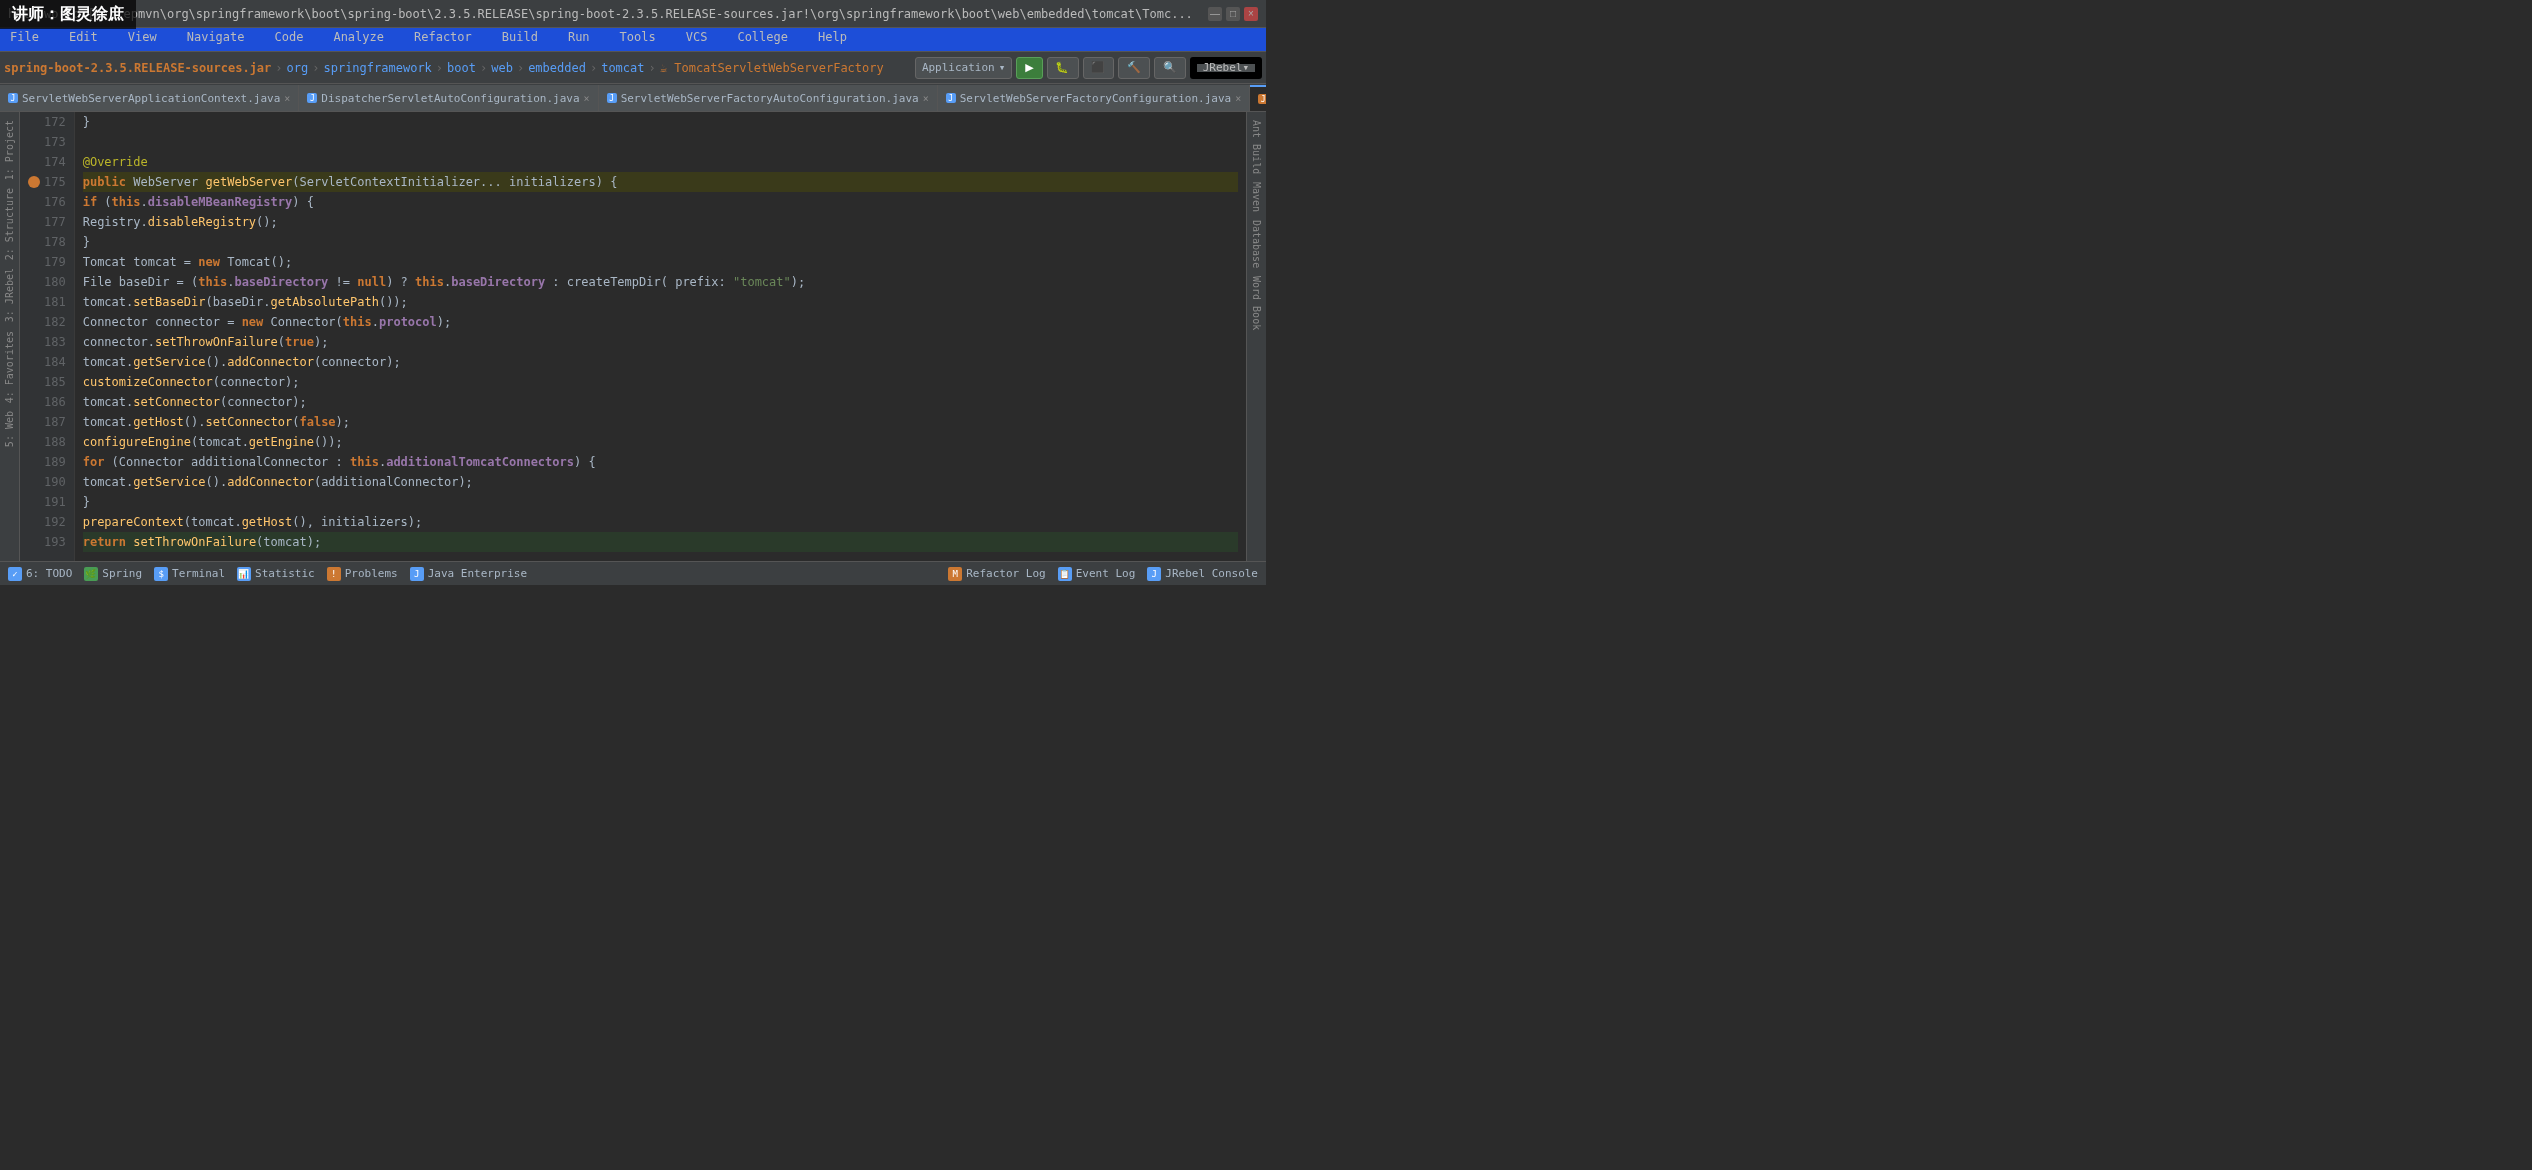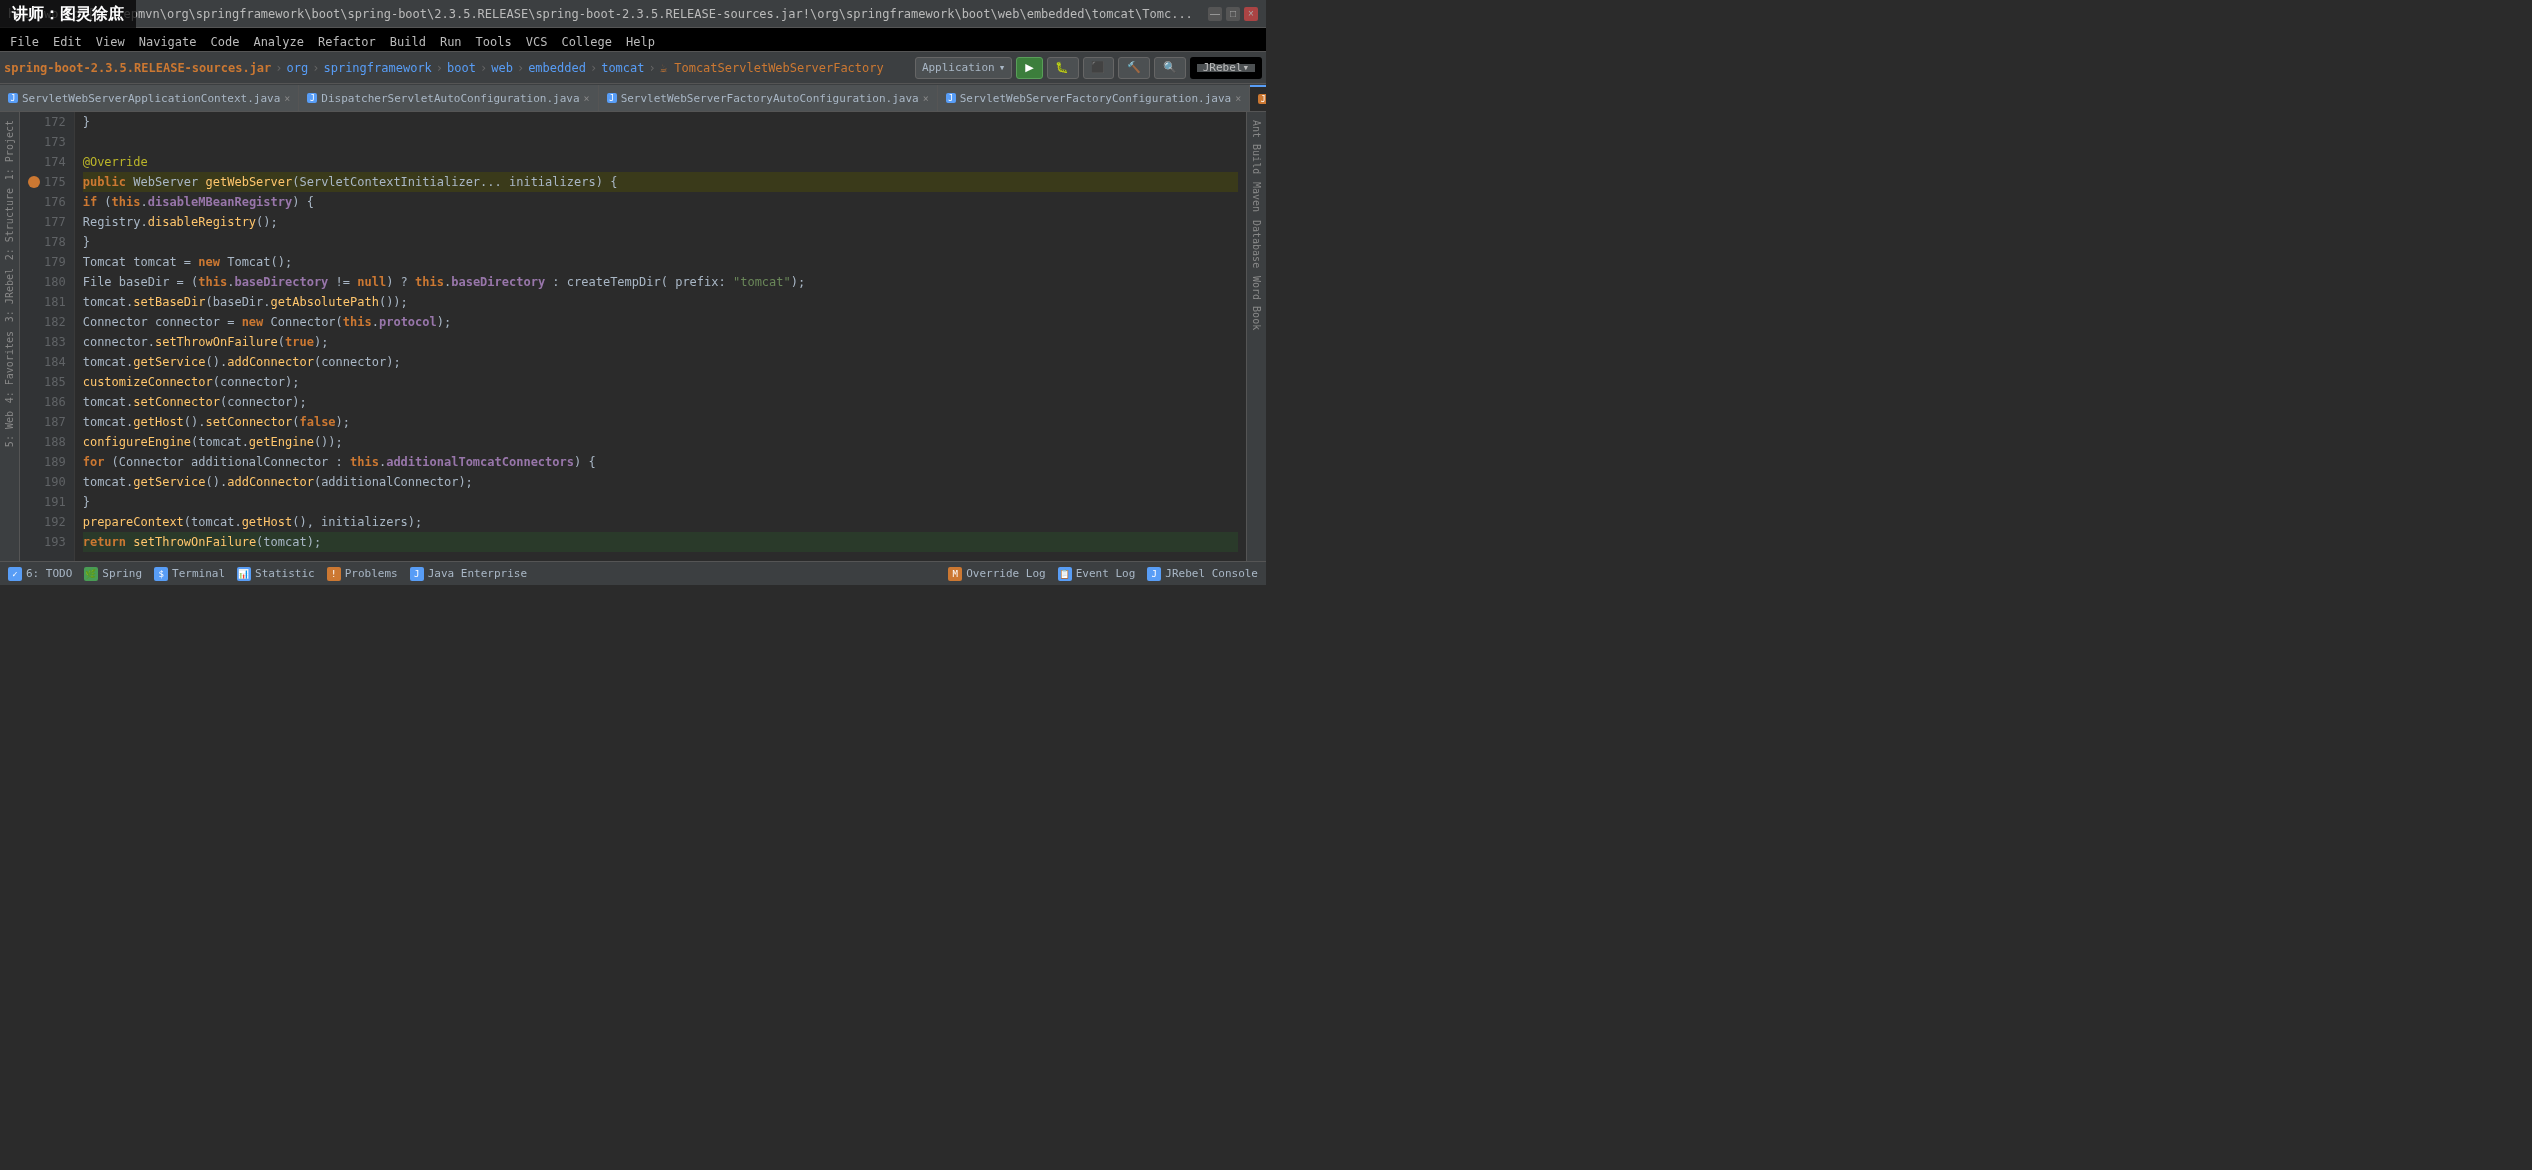--- a/index.html
+++ b/index.html
@@ -45,27 +45,27 @@
       display: flex;
       align-items: center;
       justify-content: center;
       color: #aaa;
       background: #555;
       border-radius: 2px;
     }
 
     
     .menu-bar {
-      background: #000000;
+      background: #1d4ed8;
       height: 24px;
       display: flex;
-      align-items: flex-end;
+      align-items: flex-start;
       padding: 0 4px;
       border-bottom: 1px solid #555;
-      gap: 2px;
+      gap: 18px;
     }
     .menu-item {
       color: #bbbbbb;
       font-size: 12px;
       padding: 2px 6px;
       cursor: pointer;
       border-radius: 3px;
     }
 
     
@@ -592,21 +592,21 @@
     <span class="status-icon orange">!</span>
     <span>Problems</span>
   </div>
   <div class="status-item">
     <span class="status-icon">J</span>
     <span>Java Enterprise</span>
   </div>
   <div class="status-spacer"></div>
   <div class="status-item">
     <span class="status-icon orange">M</span>
-    <span>Override Log</span>
+    <span>Refactor Log</span>
   </div>
   <div class="status-item">
     <span class="status-icon">📋</span>
     <span>Event Log</span>
   </div>
   <div class="status-item">
     <span class="status-icon">J</span>
     <span>JRebel Console</span>
   </div>
 </div>

